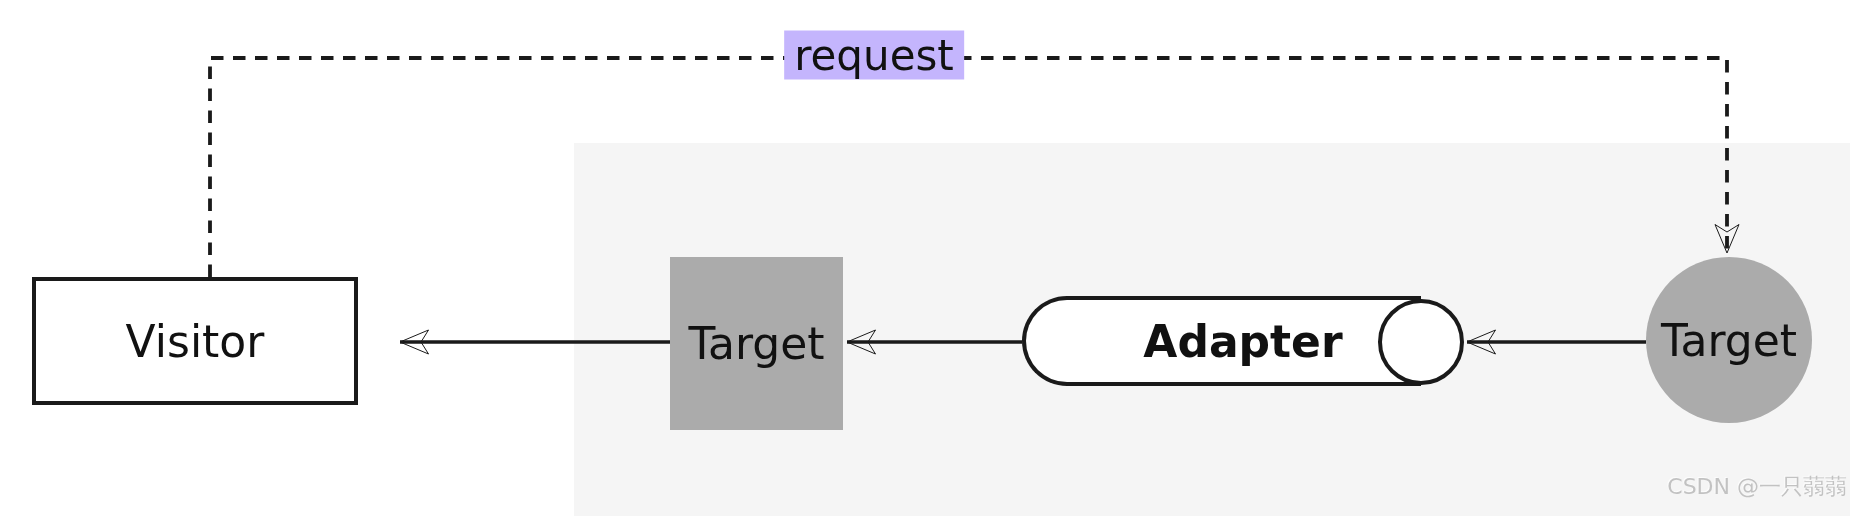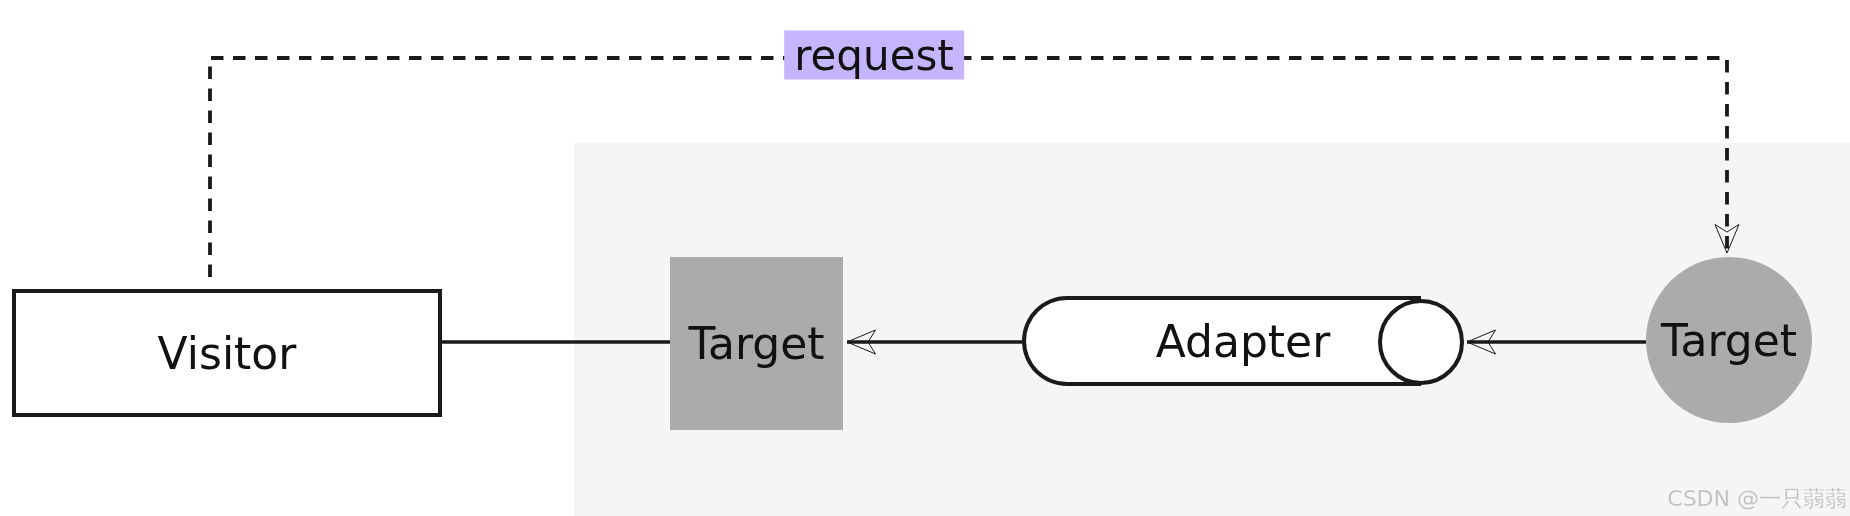--- a/index.html
+++ b/index.html
@@ -41,26 +41,25 @@
   .node {
     position: absolute;
     display: flex;
     align-items: center;
     justify-content: center;
     font-size: 44px;
     color: #111111;
     white-space: nowrap;
   }
   .visitor {
-    left: 12px; top: 277px;
-    width: 430px; height: 128px;
+    left: 32px; top: 277px;
+    width: 326px; height: 128px;
     background: #ffffff;
     border: 4px solid var(--line, #1a1a1a);
     box-sizing: border-box;
-    margin-top: 12px;
   }
   .target-square {
     left: 670px; top: 257px;
     width: 173px; height: 173px;
     background: var(--node-gray, #ababab);
   }
   .adapter-pill {
     position: absolute;
     left: 1022px; top: 296px;
     width: 399px; height: 90px;
@@ -74,41 +73,41 @@
     position: absolute;
     left: 1378px; top: 299px;
     width: 86px; height: 86px;
     background: #ffffff;
     border: 4px solid var(--line, #1a1a1a);
     border-radius: 50%;
     box-sizing: border-box;
   }
   .adapter-label-layer {
     left: 1022px; top: 296px;
-    width: 442px; height: 90px;
+    width: 442px; height: 90px; font-weight: bold;
   }
   .target-circle {
     left: 1646px; top: 257px;
     width: 166px; height: 166px;
     background: var(--node-gray, #ababab);
     border-radius: 50%;
   }
   .request-label {
     position: absolute;
     left: 874px; top: 55px;
     transform: translate(-50%, -50%);
     background: #c4b5fd;
     padding: 0 10px;
     font-size: 42px;
     color: #111111;
     white-space: nowrap;
   }
   .watermark {
     position: absolute;
-    right: 3px; top: 484px;
+    right: 3px; top: 472px;
     font-size: 22px;
     color: var(--watermark, #c2c2c2);
     text-shadow: -1px -1px 1px rgba(255,255,255,0.85);
     white-space: nowrap;
     text-align: right;
   }
 </style>
 </head>
 <body>
 

